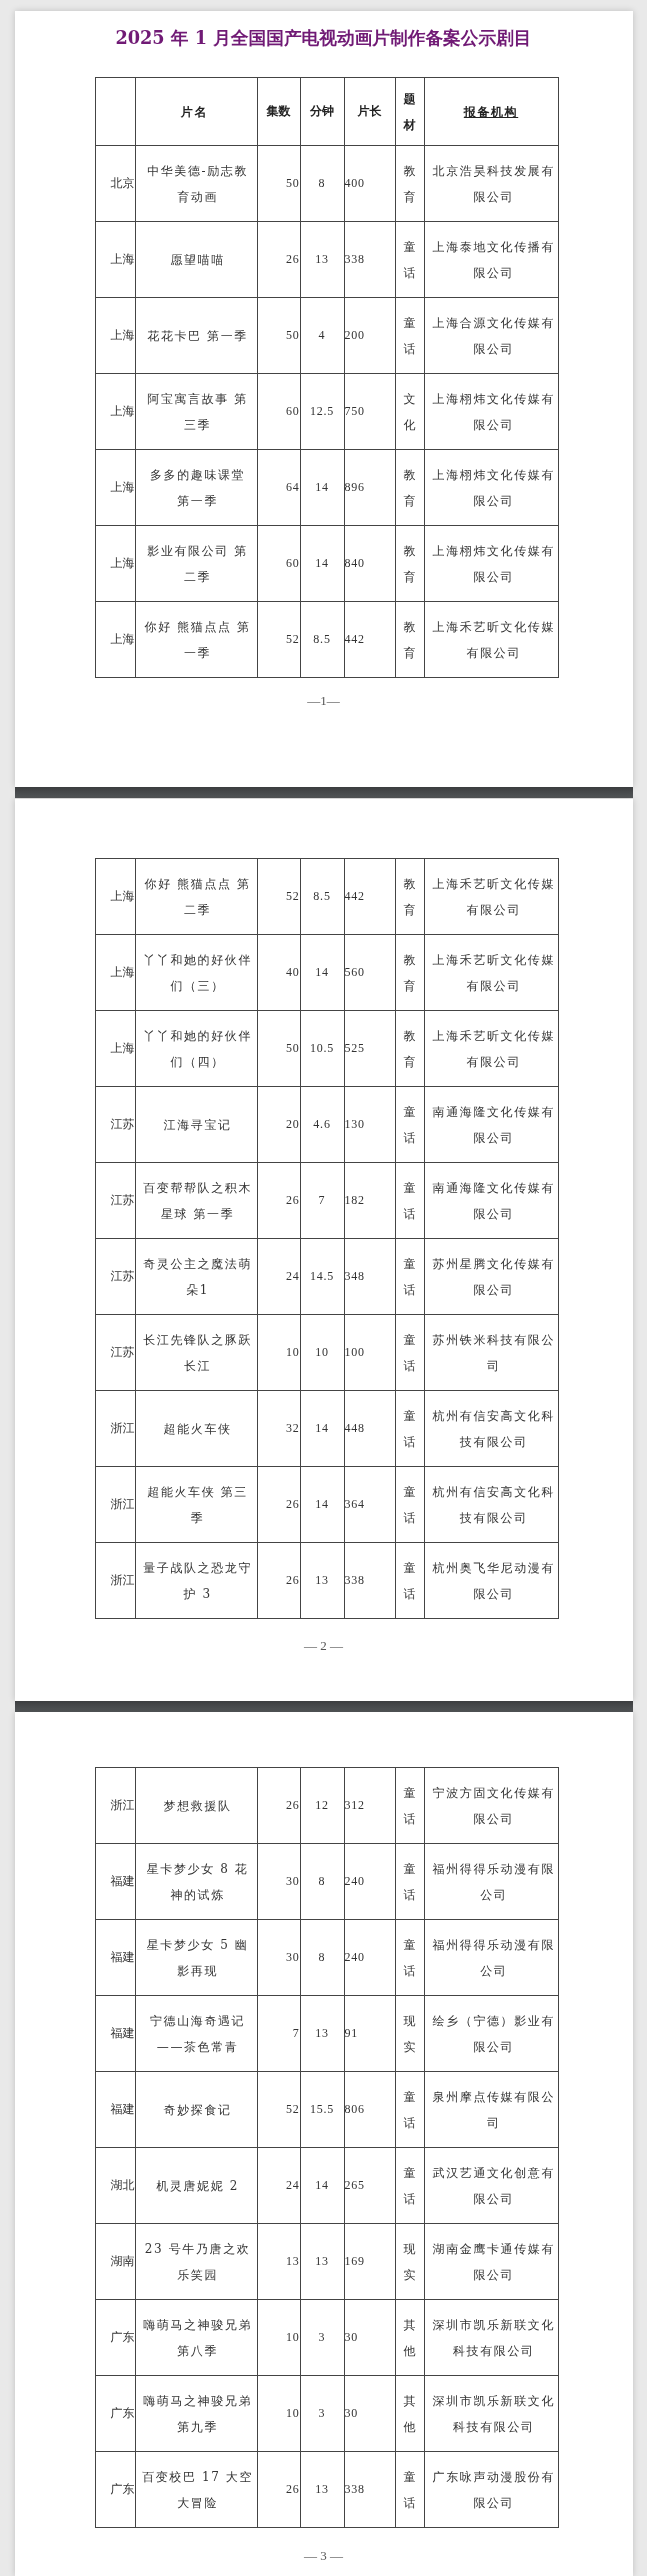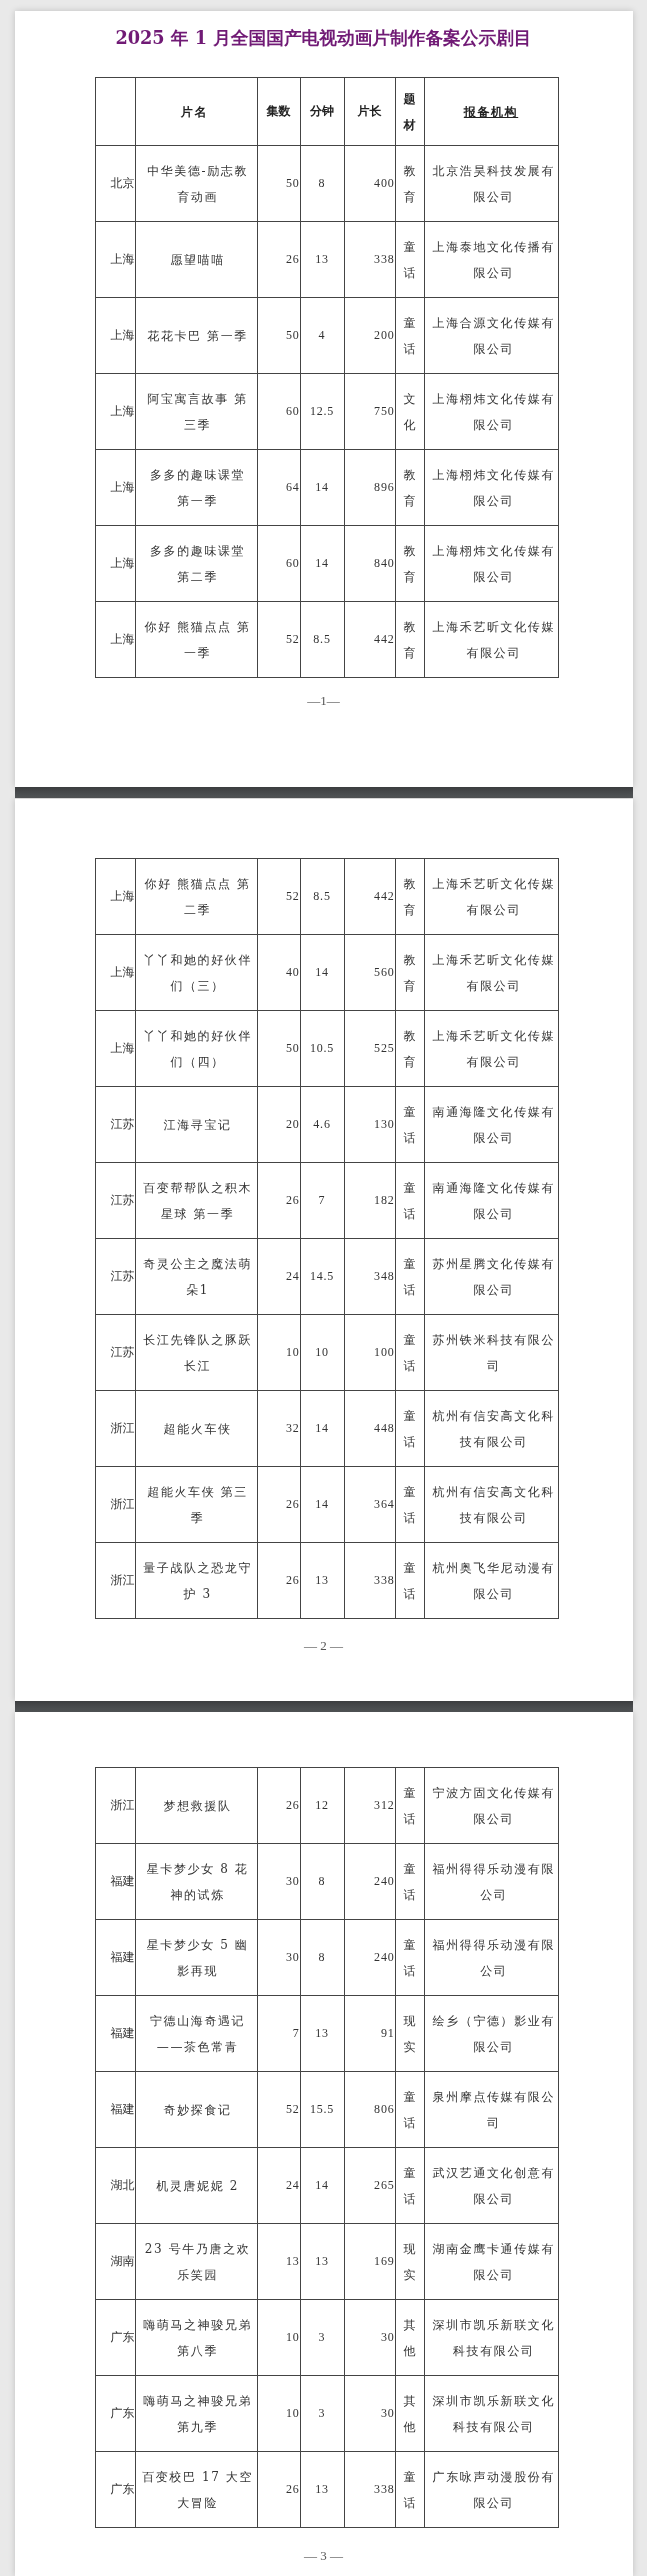--- a/index.html
+++ b/index.html
@@ -59,21 +59,21 @@
     font-family: "DejaVu Sans", "Liberation Sans", sans-serif;
     font-weight: bold;
     font-size: 12px;
     color: #222;
     text-align: center;
   }
   .c-region { width: 40px; text-align: right; letter-spacing: 0; }
   .c-title { width: 122px; text-align: center; padding-left: 6.4px !important; padding-right: 3.2px !important; line-height: 26px; letter-spacing: 1.6px; }
   .c-eps { width: 43px; text-align: right; }
   .c-min { width: 44px; text-align: center; }
-  .c-len { width: 51px; text-align: right; }
+  .c-len { width: 51px; text-align: left; }
   .c-genre { width: 29px; text-align: center; line-height: 26px; }
   .c-org { width: 134px; text-align: center; padding-left: 5.6px !important; line-height: 26px; letter-spacing: 1.6px; }
   th.c-genre { line-height: 26px; }
   .genre-char { display: block; }
   .num { font-family: "Liberation Serif", "DejaVu Serif", serif; font-size: 13.7px; letter-spacing: 0.8px; }
   .page-num {
     position: absolute;
     left: 0; right: 0;
     text-align: center;
     font-family: "Liberation Serif", "DejaVu Serif", serif;
@@ -157,21 +157,21 @@
           <td class="c-min num">14</td>
           <td class="c-len num">896</td>
           <td class="c-genre split-vertical">
             <span class="genre-char">教</span>
             <span class="genre-char">育</span>
           </td>
           <td class="c-org">上海栩炜文化传媒有限公司</td>
         </tr>
         <tr>
           <td class="c-region">上海</td>
-          <td class="c-title">多多的趣味课堂 第二季</td>
+          <td class="c-title">影业有限公司 第二季</td>
           <td class="c-eps num">60</td>
           <td class="c-min num">14</td>
           <td class="c-len num">840</td>
           <td class="c-genre split-vertical">
             <span class="genre-char">教</span>
             <span class="genre-char">育</span>
           </td>
           <td class="c-org">上海栩炜文化传媒有限公司</td>
         </tr>
         <tr>

